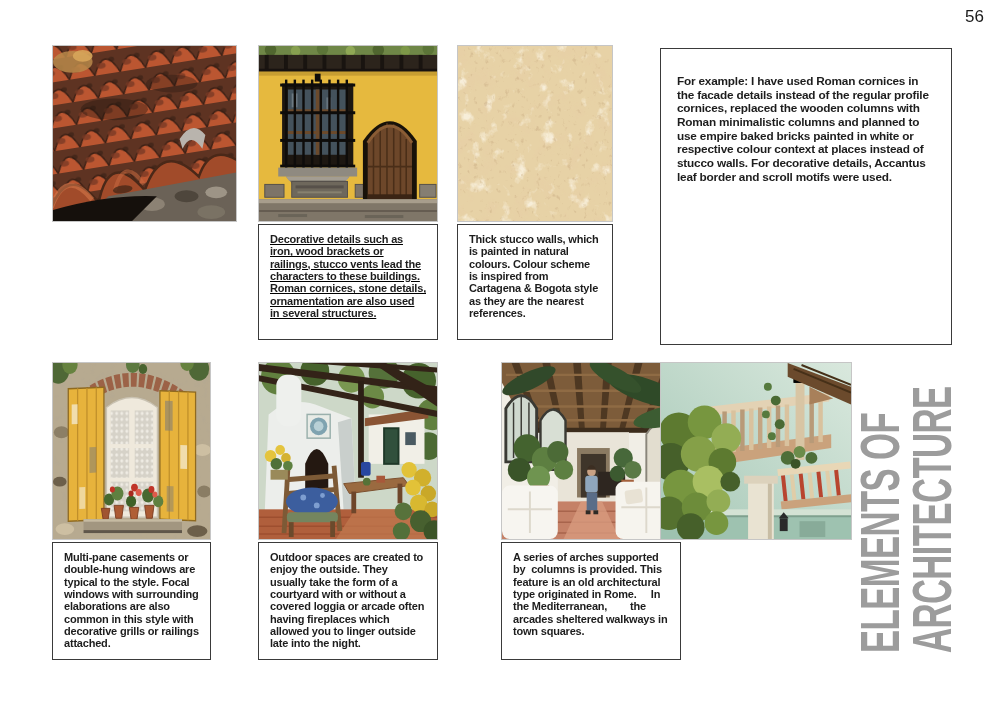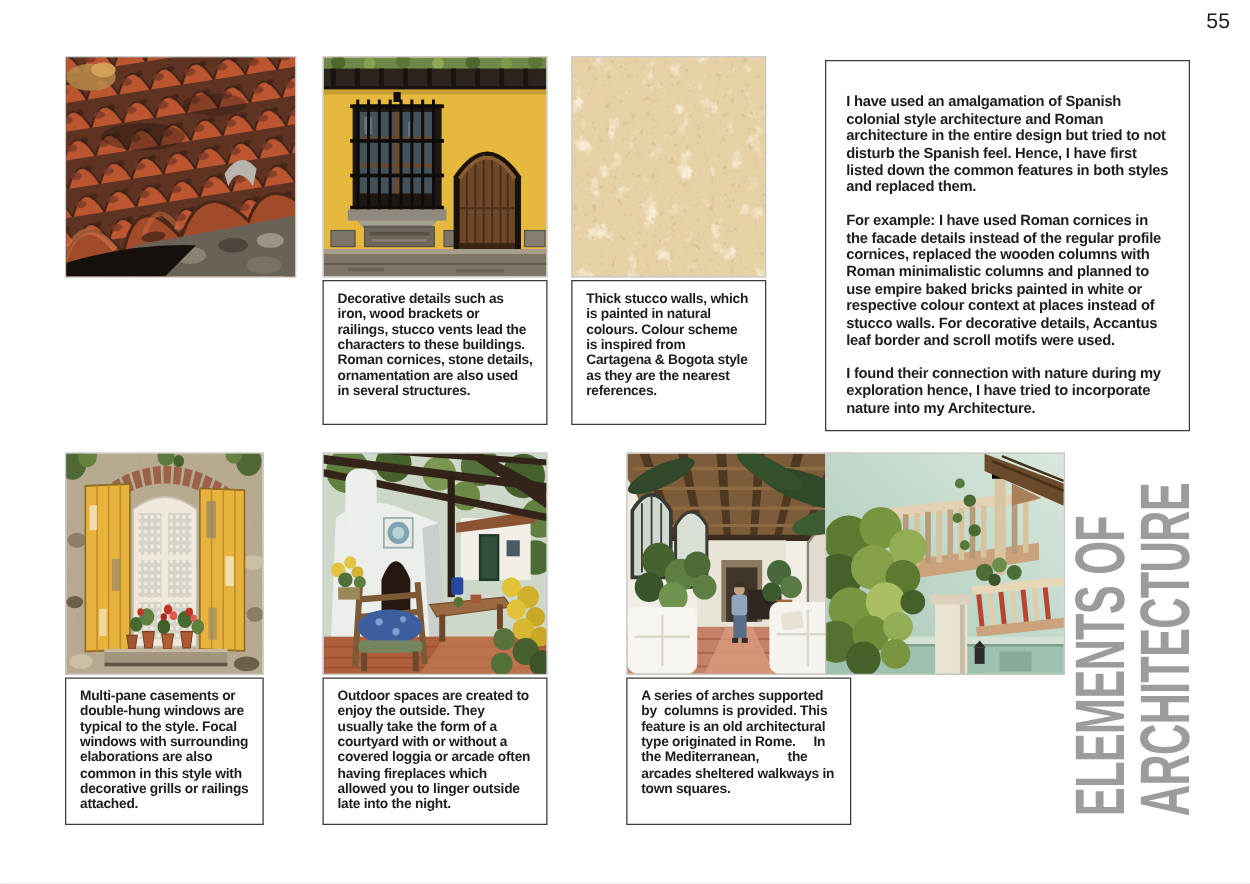--- a/index.html
+++ b/index.html
@@ -42,21 +42,21 @@
   .sl-line{
     font-weight:bold;font-size:56px;line-height:0.92;color:#9c9c9c;
     transform:scaleX(0.62);transform-origin:0 50%;white-space:nowrap;letter-spacing:-1px;
   }
 </style>
 </head>
 <body>
 
 <div class="page">
 
-  <div class="page-number">55</div>
+  <div class="page-number">56</div>
 
   <figure class="card r1" style="left:52px;top:45px;width:185px;">
     <div class="photo">
       <svg viewBox="0 0 185 177" preserveAspectRatio="none">
         <defs>
           <pattern id="tp" width="26" height="23" patternUnits="userSpaceOnUse">
             <rect width="26" height="23" fill="#5e3322"></rect>
             <path d="M0 23 Q13 -7 26 23 Z" fill="#bb5631"></path>
             <path d="M0 23 Q13 -7 26 23" fill="none" stroke="#3c2015" stroke-width="1.5"></path>
             <ellipse cx="8" cy="14" rx="4.5" ry="3" fill="#7a3a24" opacity="0.8"></ellipse>
@@ -81,21 +81,21 @@
         <path d="M30 177 L56 152 L185 128 L185 177 Z" fill="#6b6257"></path>
         <ellipse cx="100" cy="160" rx="13" ry="7" fill="#8c8274"></ellipse>
         <ellipse cx="135" cy="152" rx="12" ry="6" fill="#4e463c"></ellipse>
         <ellipse cx="165" cy="148" rx="11" ry="6" fill="#9d9486"></ellipse>
         <ellipse cx="160" cy="168" rx="14" ry="7" fill="#7a7264"></ellipse>
         <path d="M0 166 Q55 150 105 152 L80 177 L0 177 Z" fill="#15100c"></path>
       </svg>
     </div>
   </figure>
 
-  <figure class="card r1" style="left:258px;top:45px;width:180px;">
+  <figure class="card r1" style="left:258px;top:45px;width:180px;text-decoration:underline;">
     <div class="photo">
       <svg viewBox="0 0 185 177" preserveAspectRatio="none">
         <rect width="185" height="177" fill="#e6b93e"></rect>
         <rect width="185" height="10" fill="#6f8747"></rect>
         <circle cx="12" cy="4" r="6" fill="#50662f"></circle>
           <circle cx="38" cy="5" r="5" fill="#87a050"></circle>
         <circle cx="66" cy="3" r="6" fill="#5c7538"></circle>
           <circle cx="95" cy="5" r="5" fill="#8fa855"></circle>
         <circle cx="124" cy="4" r="6" fill="#50662f"></circle>
           <circle cx="152" cy="5" r="5" fill="#7d9848"></circle>
@@ -190,23 +190,21 @@
         <rect width="185" height="177" fill="#e7d2a6"></rect>
         <rect width="185" height="177" filter="url(#st1)" opacity="0.9"></rect>
         <rect width="185" height="177" filter="url(#st2)" opacity="0.85"></rect>
         <rect width="185" height="177" filter="url(#st3)" opacity="0.55"></rect>
       </svg>
     </div>
     <figcaption class="caption">Thick stucco walls, which is painted in natural colours. Colour scheme is inspired from Cartagena &amp; Bogota style as they are the nearest references.</figcaption>
   </figure>
 
   <div class="intro-box">
-    <p>I have used an amalgamation of Spanish colonial style architecture and Roman architecture in the entire design but tried to not disturb the Spanish feel. Hence, I have first listed down the common features in both styles and replaced them.</p>
     <p>For example: I have used Roman cornices in the facade details instead of the regular profile cornices, replaced the wooden columns with Roman minimalistic columns and planned to use empire baked bricks painted in white or respective colour context at places instead of stucco walls. For decorative details, Accantus leaf border and scroll motifs were used.</p>
-    <p>I found their connection with nature during my exploration hence, I have tried to incorporate nature into my Architecture.</p>
   </div>
 
   <figure class="card r2" style="left:52px;top:362px;width:159px;">
     <div class="photo">
       <svg viewBox="0 0 185 178" preserveAspectRatio="none">
         <defs>
           <filter id="sw1" x="0" y="0" width="100%" height="100%">
             <feTurbulence type="fractalNoise" baseFrequency="0.12" numOctaves="3" seed="9"></feTurbulence>
             <feColorMatrix type="matrix" values="0 0 0 0 0.45  0 0 0 0 0.39  0 0 0 0 0.29  4 0 0 0 -2.2"></feColorMatrix>
           </filter>

